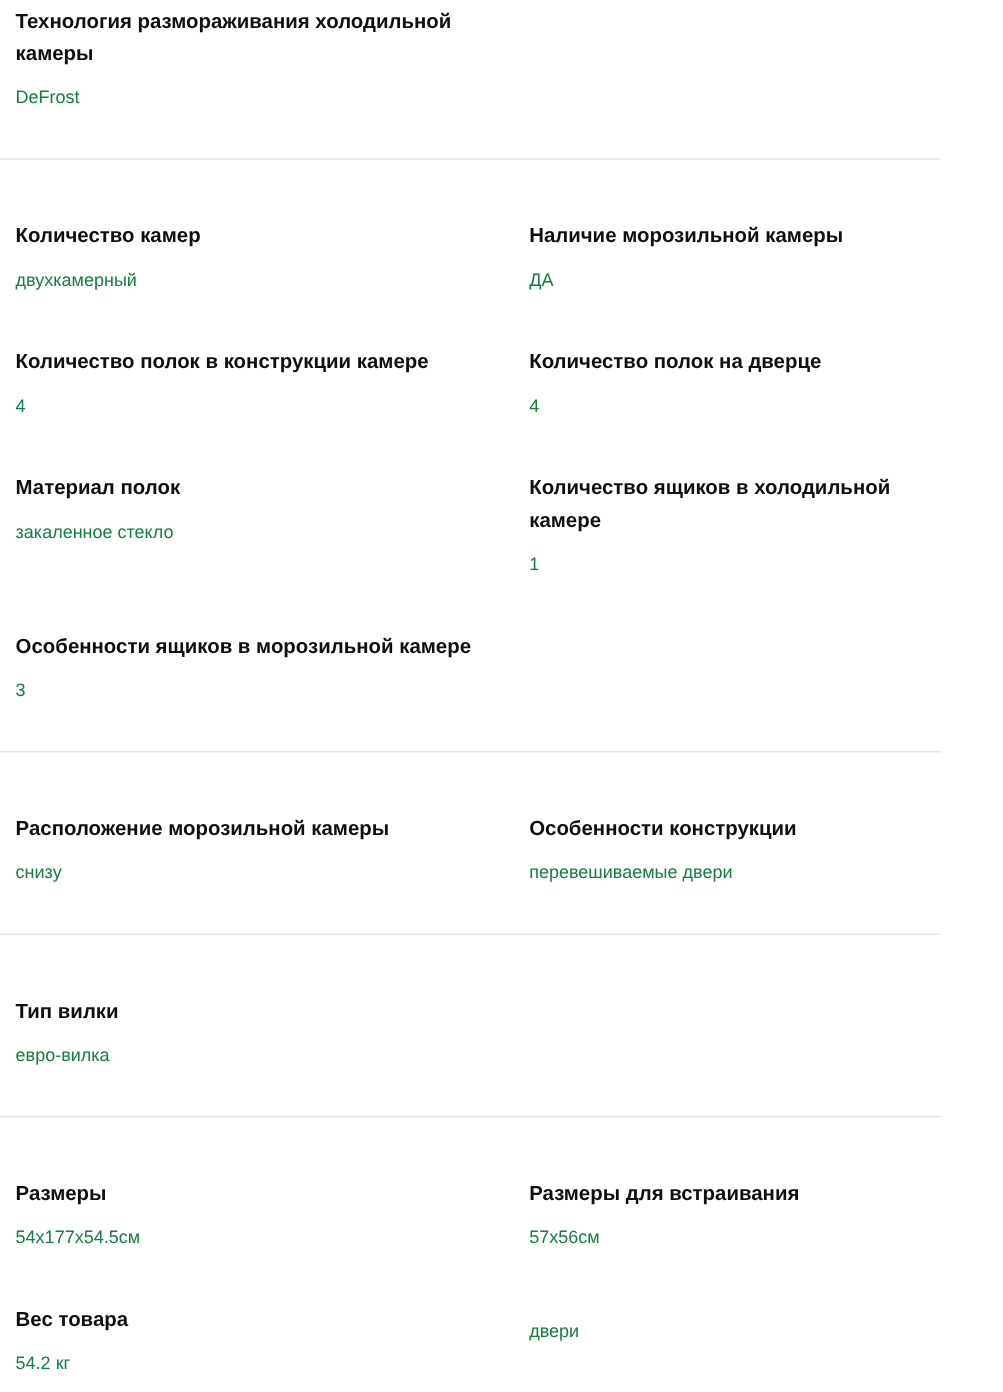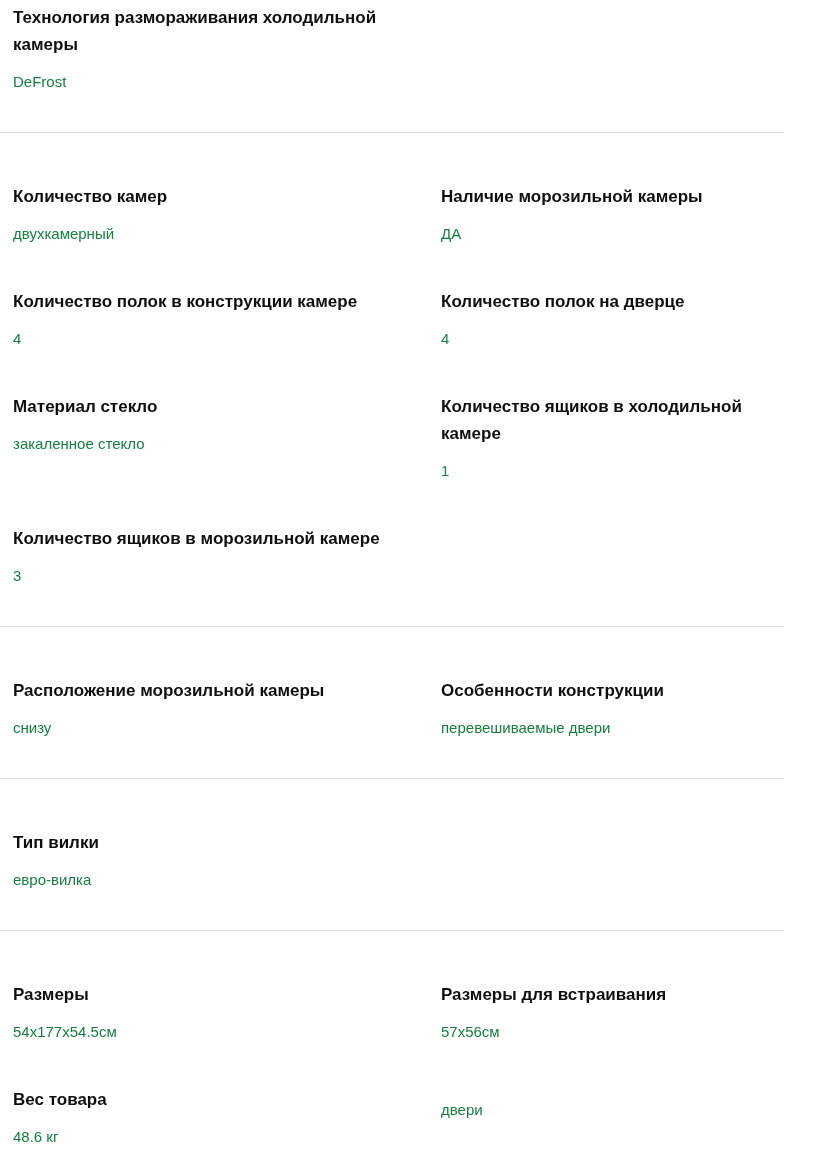--- a/index.html
+++ b/index.html
@@ -80,31 +80,31 @@
         <div class="label">Количество полок в конструкции камере</div>
         <div class="value">4</div>
       </div>
       <div class="cell">
         <div class="label">Количество полок на дверце</div>
         <div class="value">4</div>
       </div>
     </div>
     <div class="row">
       <div class="cell">
-        <div class="label">Материал стекло</div>
+        <div class="label">Материал полок</div>
         <div class="value">закаленное стекло</div>
       </div>
       <div class="cell">
         <div class="label">Количество ящиков в холодильной камере</div>
         <div class="value">1</div>
       </div>
     </div>
     <div class="row">
       <div class="cell">
-        <div class="label">Количество ящиков в морозильной камере</div>
+        <div class="label">Особенности ящиков в морозильной камере</div>
         <div class="value">3</div>
       </div>
     </div>
   </div>
 
   <hr class="divider">
 
   <div class="section">
     <div class="row">
       <div class="cell">
@@ -138,21 +138,21 @@
         <div class="value">54х177х54.5см</div>
       </div>
       <div class="cell">
         <div class="label">Размеры для встраивания</div>
         <div class="value">57х56см</div>
       </div>
     </div>
     <div class="row">
       <div class="cell">
         <div class="label">Вес товара</div>
-        <div class="value">48.6 кг</div>
+        <div class="value">54.2 кг</div>
       </div>
       <div class="cell">
         <div class="value">двери</div>
       </div>
     </div>
   </div>
 
 </div>
 
 </body></html>

